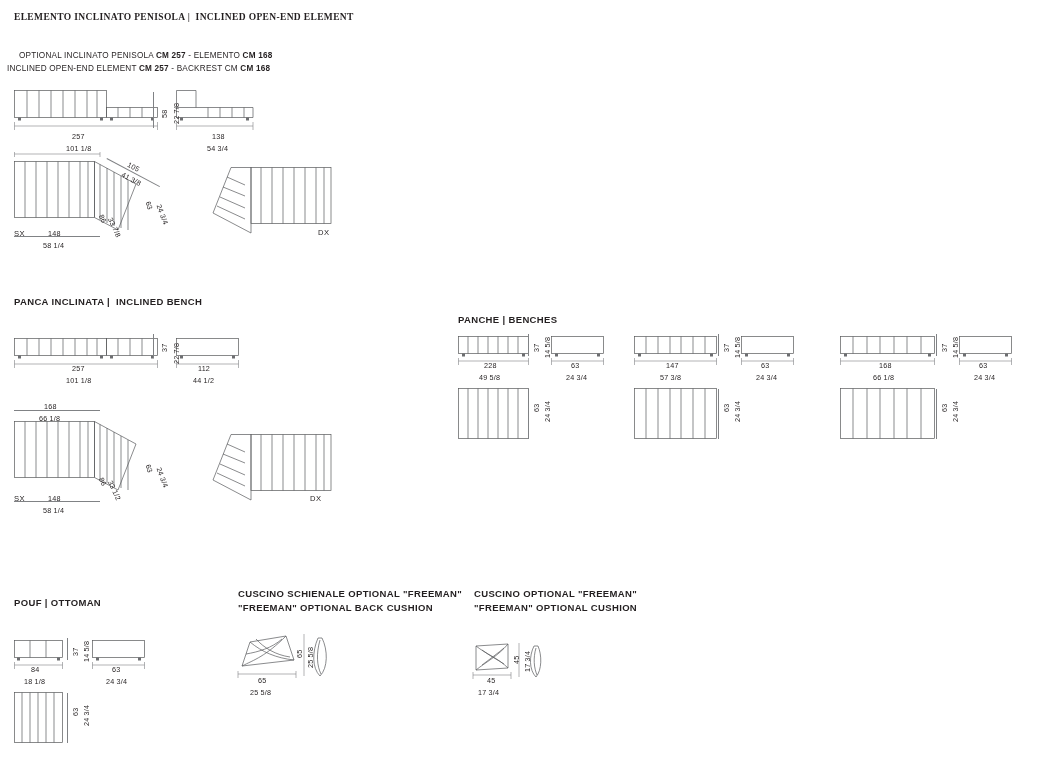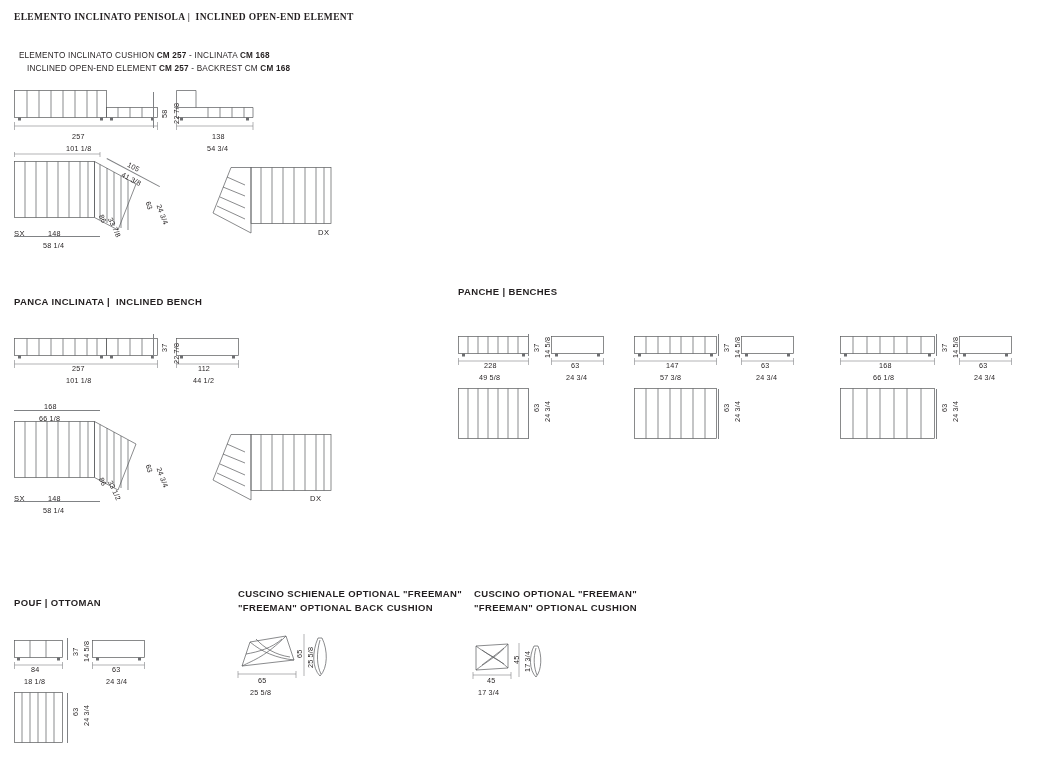--- a/index.html
+++ b/index.html
@@ -25,23 +25,23 @@
   }
   svg{display:block;overflow:visible;}
   .sxdx{font-size:7.6px;letter-spacing:0.4px;}
 </style>
 </head>
 <body>
 
 <div class="abs sec-title" style="left:14px;top:12px;font-family:Liberation Serif, serif;">ELEMENTO INCLINATO PENISOLA |  INCLINED OPEN-END ELEMENT</div>
 
 <div class="abs sub" style="left:14px;top:42px;">
-  <span>ELEMENTO INCLINATO CUSHION </span><b>CM 257</b><span> - INCLINATA </span><b>CM 168</b>
-</div>
-<div class="abs sub" style="left:22px;top:55px;">
+  <span>OPTIONAL INCLINATO PENISOLA </span><b>CM 257</b><span> - ELEMENTO </span><b>CM 168</b>
+</div>
+<div class="abs sub" style="left:2px;top:55px;">
   <span>INCLINED OPEN-END ELEMENT </span><b>CM 257</b><span> - BACKREST CM </span><b>CM 168</b>
 </div>
 
 <div class="abs" style="left:14px;top:88px;">
 <svg width="150" height="42" viewBox="0 0 150 42">
   <g fill="none" stroke="#58595b" stroke-width="0.7">
     <rect x="0.5" y="2.5" width="92" height="27"></rect>
     <line x1="13" y1="2.5" x2="13" y2="29.5"></line>
     <line x1="25" y1="2.5" x2="25" y2="29.5"></line>
     <line x1="37" y1="2.5" x2="37" y2="29.5"></line>
@@ -293,21 +293,21 @@
     <line x1="78" y1="2.5" x2="78" y2="58.5"></line>
     <line x1="89" y1="2.5" x2="89" y2="58.5"></line>
     <line x1="100" y1="2.5" x2="100" y2="58.5"></line>
     <line x1="111" y1="2.5" x2="111" y2="58.5"></line>
     <line x1="119" y1="2.5" x2="119" y2="58.5"></line>
   </g>
 </svg>
 </div>
 <div class="abs sxdx" style="left:310px;top:494px;">DX</div>
 
-<div class="abs sec-title" style="left:458px;top:286px;text-align:center;">PANCHE | BENCHES</div>
+<div class="abs sec-title" style="left:458px;top:314px;text-align:center;">PANCHE | BENCHES</div>
 
 <div class="abs" style="left:458px;top:330px;">
 <svg width="80" height="36" viewBox="0 0 80 36">
   <g fill="none" stroke="#58595b" stroke-width="0.7">
     <rect x="0.5" y="6.5" width="70" height="17"></rect>
     <line x1="10" y1="6.5" x2="10" y2="23.5"></line>
     <line x1="20" y1="6.5" x2="20" y2="23.5"></line>
     <line x1="30" y1="6.5" x2="30" y2="23.5"></line>
     <line x1="40" y1="6.5" x2="40" y2="23.5"></line>
     <line x1="50" y1="6.5" x2="50" y2="23.5"></line>

